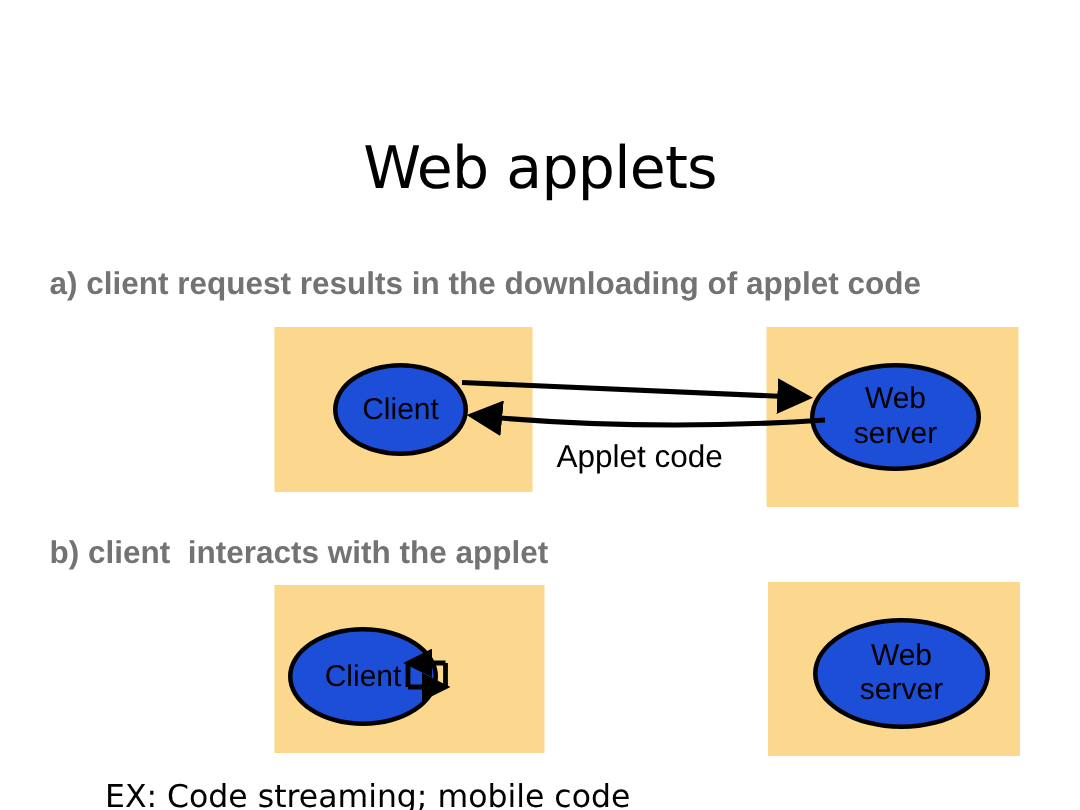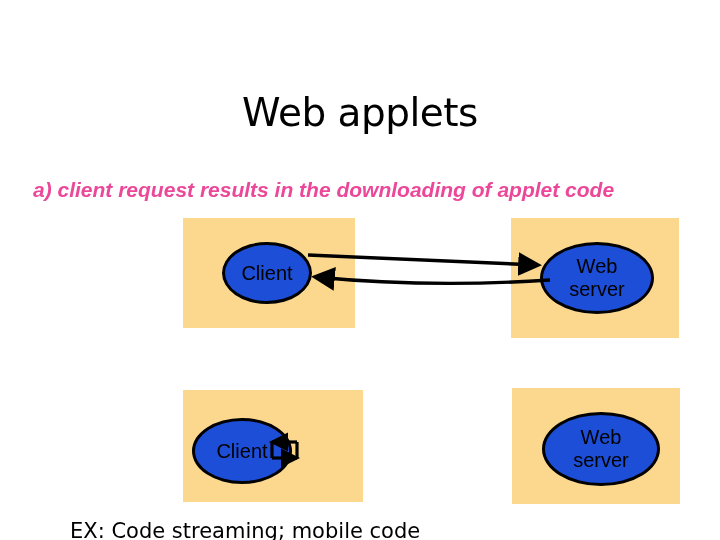--- a/index.html
+++ b/index.html
@@ -31,24 +31,23 @@
     letter-spacing: -0.5px;
     line-height: 46px;
   }
 
   
   .section-caption {
     position: absolute;
     font-family: "Liberation Sans", "DejaVu Sans", sans-serif;
     font-size: 21px;
     font-weight: bold;
-    color: #ec4899;
+    color: #737373;
     white-space: pre;
     line-height: 26px;
-    font-style: italic;
   }
   #caption-a { left: 33px; top: 129px; }
   #caption-b { left: 33px; top: 308px; }
 
   
   .panel {
     position: absolute;
     background: #fbd88e;
   }
   #panel-a-client  { left: 183px; top: 170px; width: 172px; height: 110px; }
@@ -141,20 +140,21 @@
 
   <div id="node-a-client" class="node">Client</div>
 
   <div id="node-a-server" class="node">
     <div>
       <div>Web</div>
       <div>server</div>
     </div>
   </div>
 
+  <div id="label-applet-code">Applet code</div>
 
   <svg class="arrow-layer" viewBox="0 0 720 540" xmlns="http://www.w3.org/2000/svg">
     <defs>
       <marker id="arrowRight" viewBox="0 0 12 12" refX="10" refY="6" markerWidth="7" markerHeight="7" orient="auto-start-reverse">
         <path d="M 0 0 L 12 6 L 0 12 z" fill="#000000"></path>
       </marker>
       <marker id="arrowRight2" viewBox="0 0 12 12" refX="10" refY="6" markerWidth="7" markerHeight="7" orient="auto-start-reverse">
         <path d="M 0 0 L 12 6 L 0 12 z" fill="#000000"></path>
       </marker>
       <marker id="arrowRight3" viewBox="0 0 12 12" refX="10" refY="6" markerWidth="6" markerHeight="6" orient="auto-start-reverse">
@@ -169,20 +169,21 @@
 
     <path d="M 550 232 Q 430 240 315 229" fill="none" stroke="#000000" stroke-width="3.4" marker-end="url(#arrowRight2)"></path>
 
     <path d="M 297 394 L 272 394" fill="none" stroke="#000000" stroke-width="3.2" marker-end="url(#arrowRight3)"></path>
     <path d="M 297 394 L 297 410" fill="none" stroke="#000000" stroke-width="3.2"></path>
 
     <path d="M 272 410 L 297 410" fill="none" stroke="#000000" stroke-width="3.2" marker-end="url(#arrowRight4)"></path>
     <path d="M 272 394 L 272 410" fill="none" stroke="#000000" stroke-width="3.2"></path>
   </svg>
 
+  <div id="caption-b" class="section-caption">b) client  interacts with the applet</div>
 
   <div id="panel-b-client" class="panel"></div>
 
   <div id="panel-b-server" class="panel"></div>
 
   <div id="node-b-client" class="node">Client</div>
 
 
   <div id="node-b-server" class="node">
     <div>

